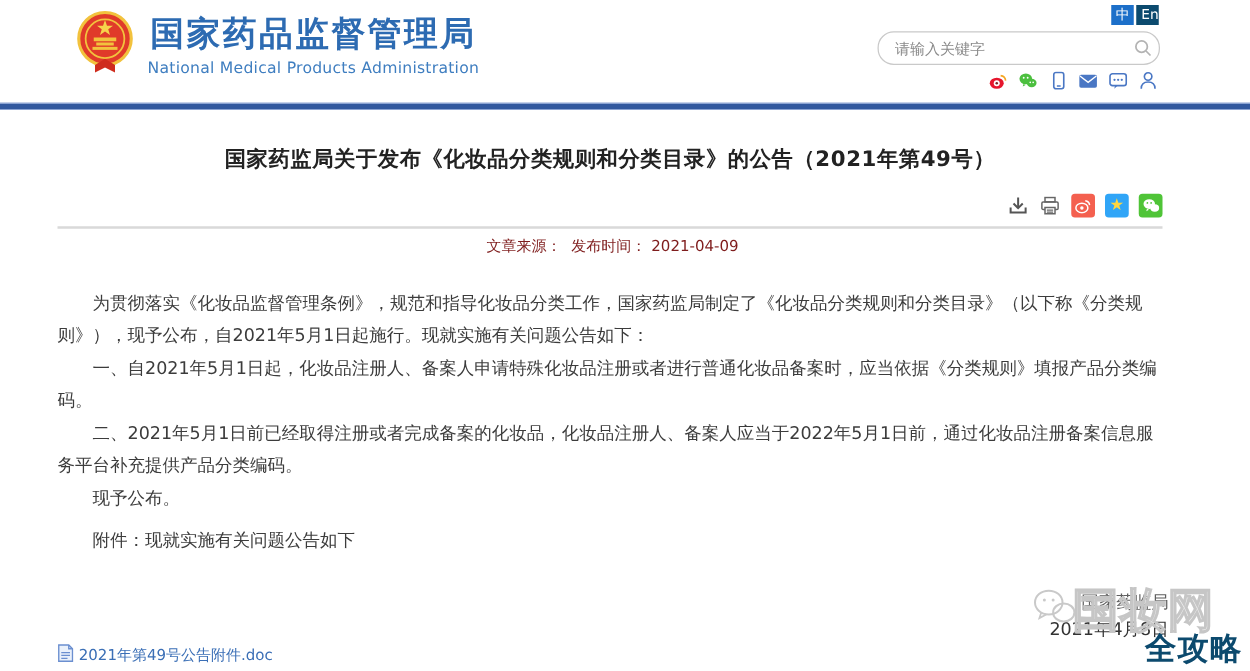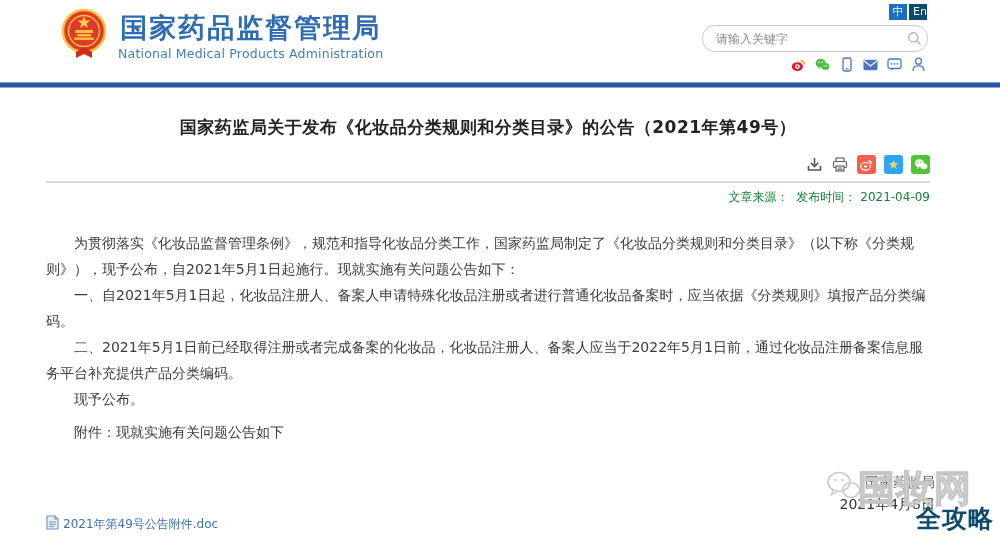--- a/index.html
+++ b/index.html
@@ -30,21 +30,21 @@
   
   .content { position:absolute; left:46px; top:88px; width:884px; }
   .article-title { margin-top:28px; text-align:center; font-size:17px; font-weight:bold; color:#222; letter-spacing:0.5px; }
   .toolbar { margin-top:16px; display:flex; justify-content:flex-end; align-items:center; gap:8px; height:19px; }
   .tool-glyph { width:18px; height:18px; display:flex; align-items:center; justify-content:center; cursor:pointer; }
   .share-sq { width:19px; height:19px; border-radius:3px; display:flex; align-items:center; justify-content:center; cursor:pointer; }
   .sq-weibo { background:#f4604f; }
   .sq-qzone { background:#30a5f7; color:#ffd640; font-size:13px; line-height:19px; }
   .sq-wechat { background:#4fc437; }
   .divider { margin-top:7px; border-top:2px solid #d9d9d9; }
-  .meta-row { margin-top:6px; text-align:right; font-size:12px; color:#15803d; }
+  .meta-row { margin-top:6px; text-align:center; font-size:12px; color:#7f1d1d; }
   .meta-row span { margin-left:4px; }
   .body-text { margin-top:24px; font-size:14px; line-height:26px; color:#3c3c3c; }
   .body-text p { text-indent:2em; }
   .attachment-line { margin-top:12px; font-size:14px; color:#3c3c3c; text-indent:2em; }
   
   .signature { position:absolute; right:65px; top:471px; text-align:right; z-index:1; }
   .sig-issuer { font-size:14px; color:#5f5f5f; line-height:22px; }
   .sig-date { font-size:14px; color:#333; line-height:22px; }
   
   .watermark { position:absolute; right:2px; top:460px; width:172px; height:76px; z-index:2; pointer-events:none; }

